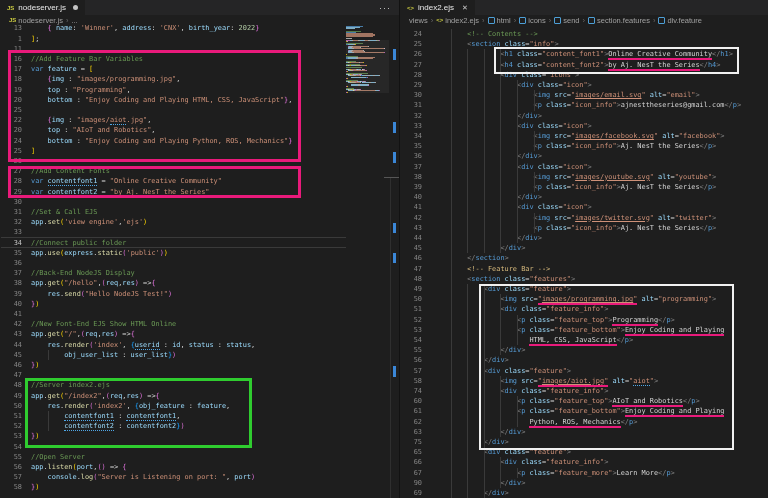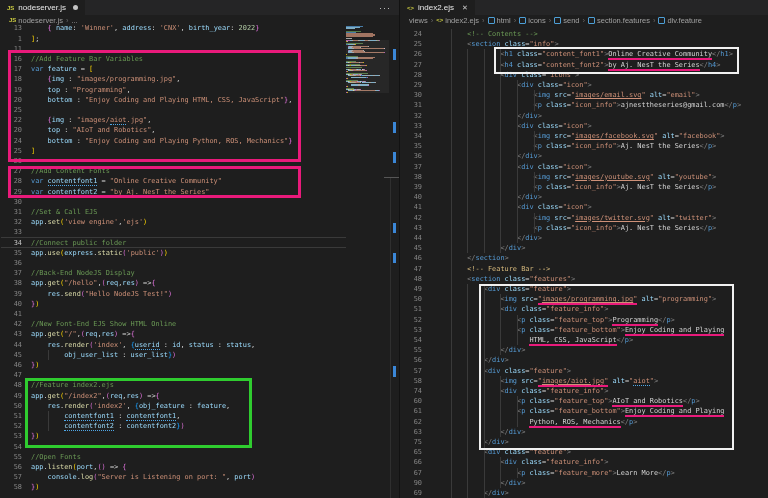--- a/index.html
+++ b/index.html
@@ -138,35 +138,35 @@
         <div class="cl" style="top: 304.3px; left: 31px;"><span class="vr">app</span><span class="pl">.</span><span class="fn">get</span><span class="b1">(</span><span class="st">"/"</span><span class="pl">,</span><span class="b2">(</span><span class="vr">req</span><span class="pl">,</span><span class="vr">res</span><span class="b2">)</span><span class="pl"> =&gt;</span><span class="b2">{</span></div>
         <div class="ln" style="top: 314.5px;">44</div>
         <div class="cl" style="top: 314.5px; left: 31px;"><span class="pl">    </span><span class="vr">res</span><span class="pl">.</span><span class="fn">render</span><span class="b2">(</span><span class="st">'index'</span><span class="pl">, </span><span class="b3">{</span><span class="vr sq">userid</span><span class="pl"> : </span><span class="vr">id</span><span class="pl">, </span><span class="vr">status</span><span class="pl"> : </span><span class="vr">status</span><span class="pl">,</span></div>
         <div class="ln" style="top: 324.7px;">45</div>
         <div class="cl" style="top: 324.7px; left: 31px;"><span class="pl">        </span><span class="vr">obj_user_list</span><span class="pl"> : </span><span class="vr">user_list</span><span class="b3">}</span><span class="b2">)</span><div class="guide" style="left: 16.612px;"></div></div>
         <div class="ln" style="top: 334.9px;">46</div>
         <div class="cl" style="top: 334.9px; left: 31px;"><span class="b2">}</span><span class="b1">)</span></div>
         <div class="ln" style="top: 345.1px;">47</div>
         <div class="cl" style="top: 345.1px; left: 31px;"></div>
         <div class="ln" style="top: 355.3px;">48</div>
-        <div class="cl" style="top: 355.3px; left: 31px;"><span class="cm">//Feature index2.ejs</span></div>
+        <div class="cl" style="top: 355.3px; left: 31px;"><span class="cm">//Server index2.ejs</span></div>
         <div class="ln" style="top: 365.5px;">49</div>
         <div class="cl" style="top: 365.5px; left: 31px;"><span class="vr">app</span><span class="pl">.</span><span class="fn">get</span><span class="b1">(</span><span class="st">"/index2"</span><span class="pl">,</span><span class="b2">(</span><span class="vr">req</span><span class="pl">,</span><span class="vr">res</span><span class="b2">)</span><span class="pl"> =&gt;</span><span class="b2">{</span></div>
         <div class="ln" style="top: 375.7px;">50</div>
         <div class="cl" style="top: 375.7px; left: 31px;"><span class="pl">    </span><span class="vr">res</span><span class="pl">.</span><span class="fn">render</span><span class="b2">(</span><span class="st">'index2'</span><span class="pl">, </span><span class="b3">{</span><span class="vr">obj_feature</span><span class="pl"> : </span><span class="vr">feature</span><span class="pl">,</span></div>
         <div class="ln" style="top: 385.9px;">51</div>
         <div class="cl" style="top: 385.9px; left: 31px;"><span class="pl">        </span><span class="vr sq">contentfont1</span><span class="pl"> : </span><span class="vr sq">contentfont1</span><span class="pl">,</span><div class="guide" style="left: 16.612px;"></div></div>
         <div class="ln" style="top: 396.1px;">52</div>
         <div class="cl" style="top: 396.1px; left: 31px;"><span class="pl">        </span><span class="vr sq">contentfont2</span><span class="pl"> : </span><span class="vr">contentfont2</span><span class="b3">}</span><span class="b2">)</span><div class="guide" style="left: 16.612px;"></div></div>
         <div class="ln" style="top: 406.3px;">53</div>
         <div class="cl" style="top: 406.3px; left: 31px;"><span class="b2">}</span><span class="b1">)</span></div>
         <div class="ln" style="top: 416.5px;">54</div>
         <div class="cl" style="top: 416.5px; left: 31px;"></div>
         <div class="ln" style="top: 426.7px;">55</div>
-        <div class="cl" style="top: 426.7px; left: 31px;"><span class="cm">//Open Fonts</span></div>
+        <div class="cl" style="top: 426.7px; left: 31px;"><span class="cm">//Open Server</span></div>
         <div class="ln" style="top: 436.9px;">56</div>
         <div class="cl" style="top: 436.9px; left: 31px;"><span class="vr">app</span><span class="pl">.</span><span class="fn">listen</span><span class="b1">(</span><span class="vr">port</span><span class="pl">,</span><span class="b2">()</span><span class="pl"> =&gt; </span><span class="b2">{</span></div>
         <div class="ln" style="top: 447.1px;">57</div>
         <div class="cl" style="top: 447.1px; left: 31px;"><span class="pl">    </span><span class="vr">console</span><span class="pl">.</span><span class="fn">log</span><span class="b2">(</span><span class="st">"Server is Listening on port: "</span><span class="pl">, </span><span class="vr">port</span><span class="b2">)</span></div>
         <div class="ln" style="top: 457.3px;">58</div>
         <div class="cl" style="top: 457.3px; left: 31px;"><span class="b2">}</span><span class="b1">)</span></div>
       </div>
     <div class="minimap" id="leftMinimap">
         <div class="mrow" style="top: 1px; left: 0px;">
           <div class="mseg" style="left: 0px; width: 17.36px; background: rgb(86, 156, 214);"></div>

